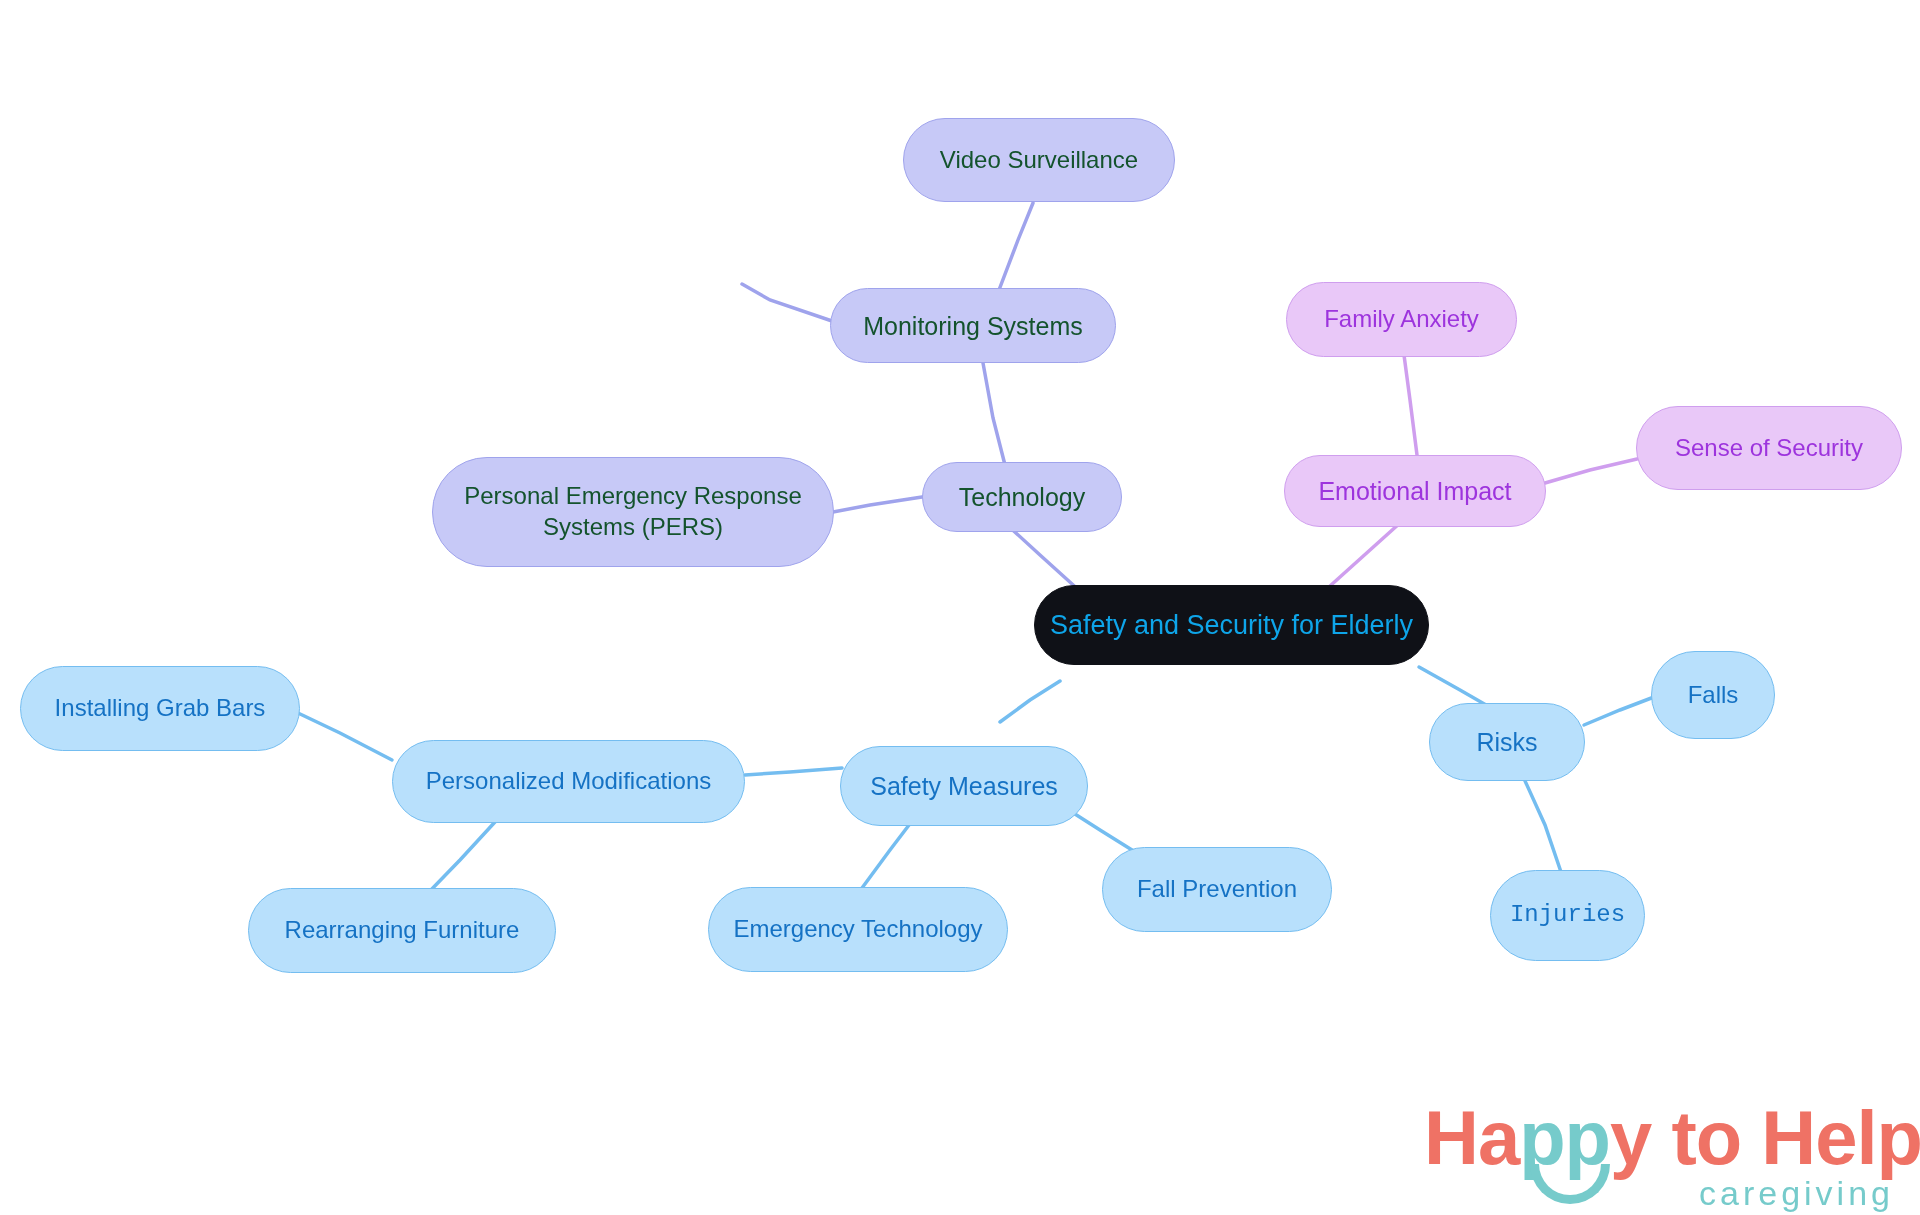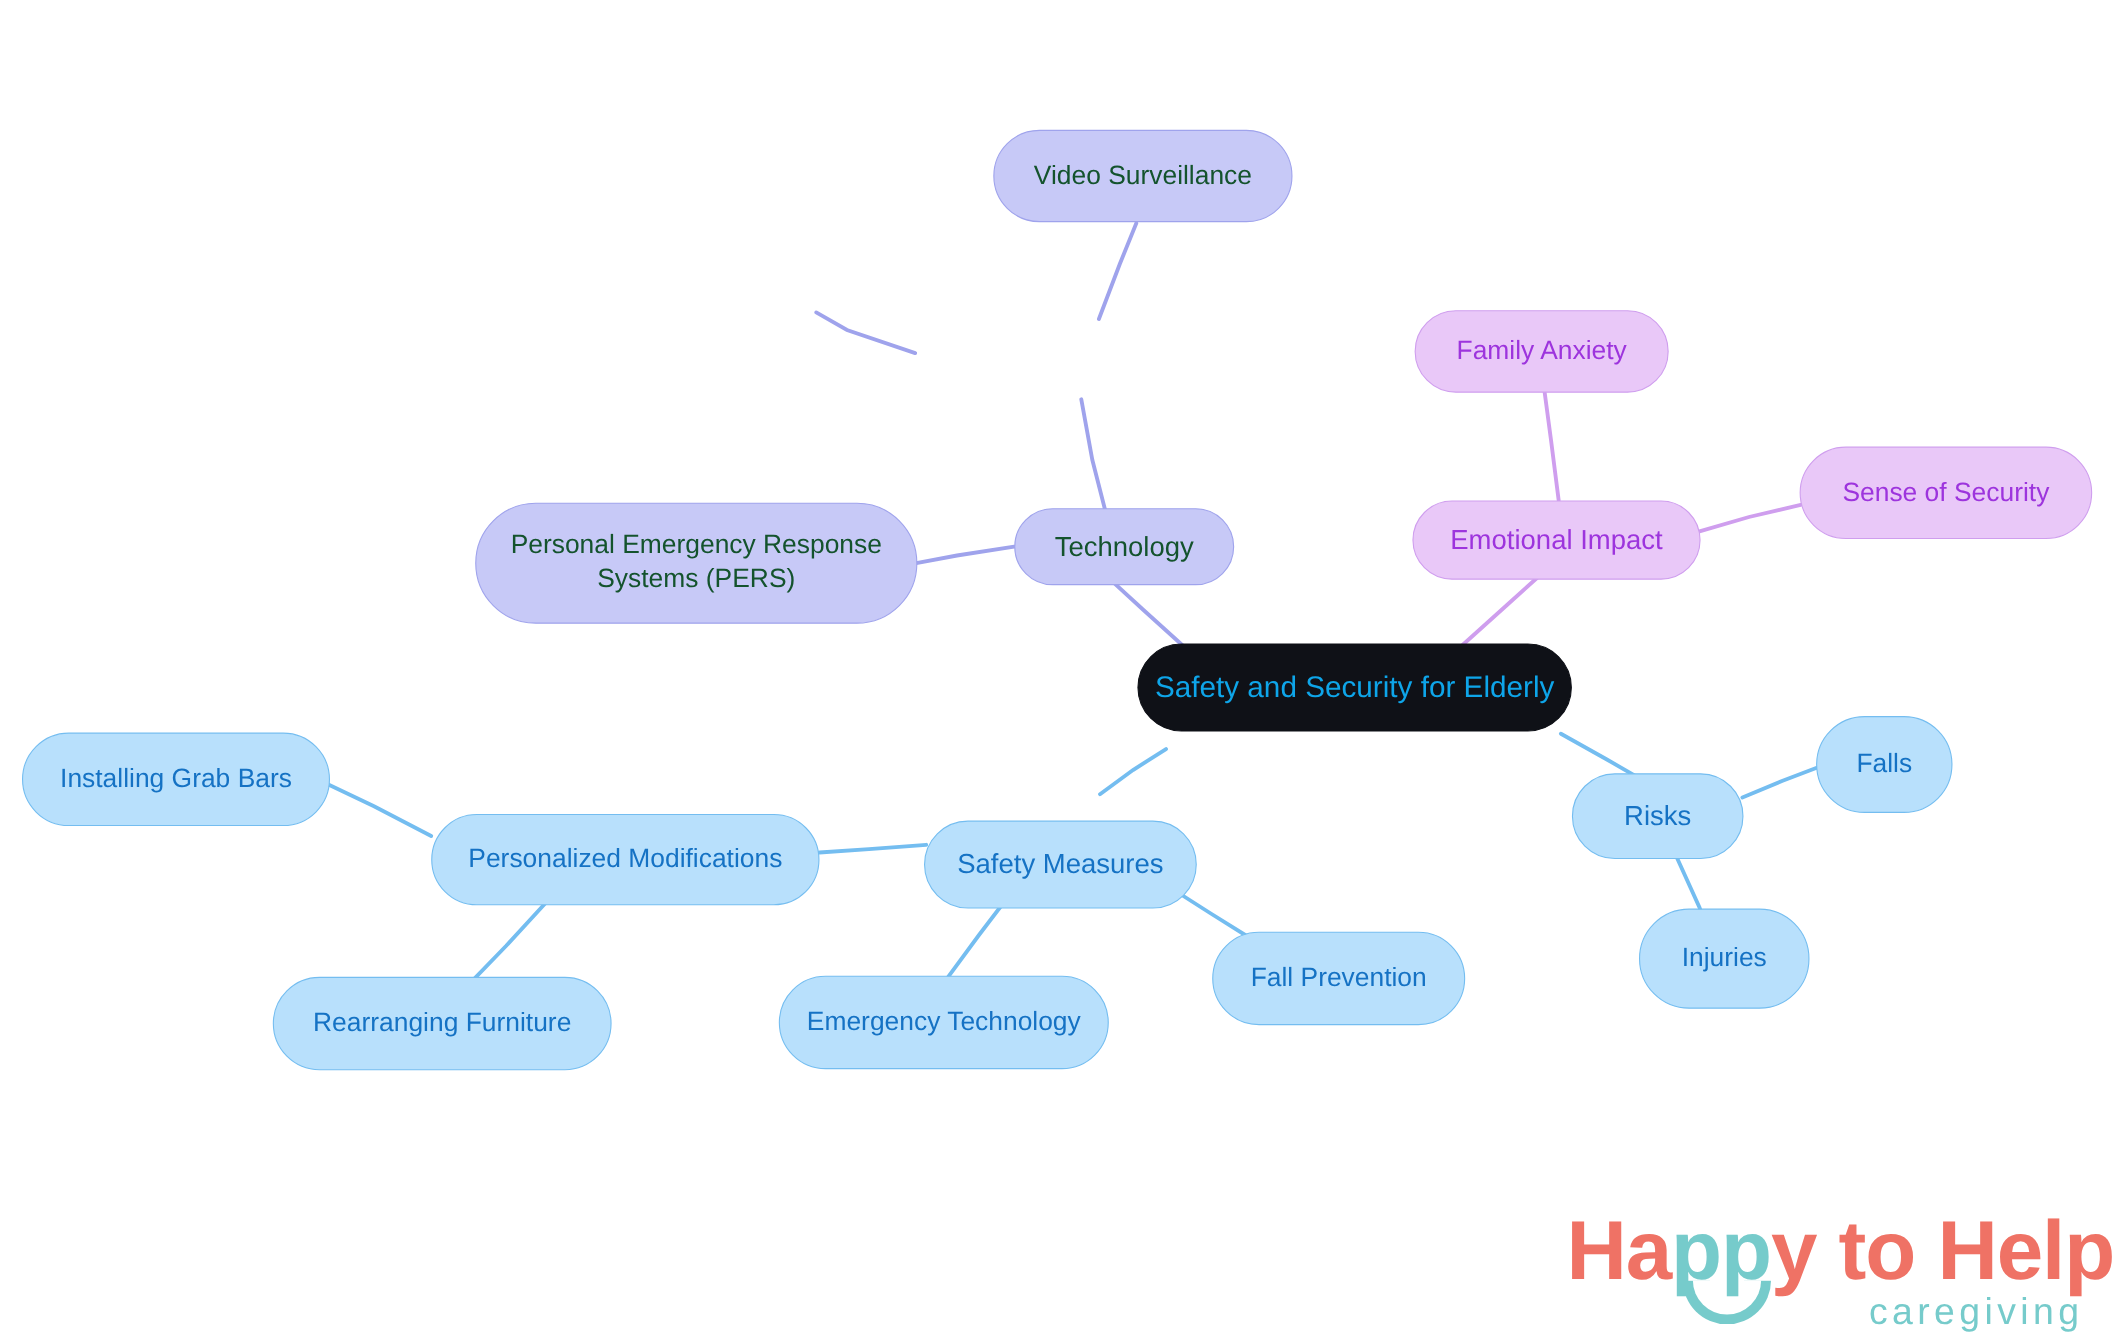--- a/index.html
+++ b/index.html
@@ -152,38 +152,39 @@
       <path d="M 925 804 L 890 850 L 862 888" stroke="#74bdf0"></path>
 
       <path d="M 1053 800 L 1100 830 L 1140 855" stroke="#74bdf0"></path>
     </g>
   </svg>
 
   <div class="node node-root" style="left:1034px; top:585px; width:395px; height:80px;">Safety and Security for Elderly</div>
 
   <div class="node node-purple node-lvl1" style="left:922px; top:462px; width:200px; height:70px;">Technology</div>
 
+  <div class="node node-purple node-lvl1" style="left:830px; top:288px; width:286px; height:75px;">Monitoring Systems</div>
 
   <div class="node node-purple node-lvl2" style="left:903px; top:118px; width:272px; height:84px;">Video Surveillance</div>
 
 
   <div class="node node-purple node-lvl2" style="left:432px; top:457px; width:402px; height:110px;">Personal Emergency Response
 Systems (PERS)</div>
 
   <div class="node node-pink node-lvl1" style="left:1284px; top:455px; width:262px; height:72px;">Emotional Impact</div>
 
   <div class="node node-pink node-lvl2" style="left:1286px; top:282px; width:231px; height:75px;">Family Anxiety</div>
 
   <div class="node node-pink node-lvl2" style="left:1636px; top:406px; width:266px; height:84px;">Sense of Security</div>
 
   <div class="node node-blue node-lvl1" style="left:1429px; top:703px; width:156px; height:78px;">Risks</div>
 
   <div class="node node-blue node-lvl2" style="left:1651px; top:651px; width:124px; height:88px;">Falls</div>
 
-  <div class="node node-blue node-lvl2" style="left:1490px; top:826px; width:155px; height:91px;">Injuries</div>
+  <div class="node node-blue node-lvl2" style="left:1490px; top:870px; width:155px; height:91px;font-family:Liberation Mono, monospace;">Injuries</div>
 
   <div class="node node-blue node-lvl1" style="left:840px; top:724px; width:248px; height:80px;margin-top:22px;">Safety Measures</div>
 
   <div class="node node-blue node-lvl2" style="left:392px; top:740px; width:353px; height:83px;">Personalized Modifications</div>
 
   <div class="node node-blue node-lvl2" style="left:20px; top:666px; width:280px; height:85px;">Installing Grab Bars</div>
 
   <div class="node node-blue node-lvl2" style="left:248px; top:888px; width:308px; height:85px;">Rearranging Furniture</div>
 
   <div class="node node-blue node-lvl2" style="left:708px; top:887px; width:300px; height:85px;">Emergency Technology</div>

